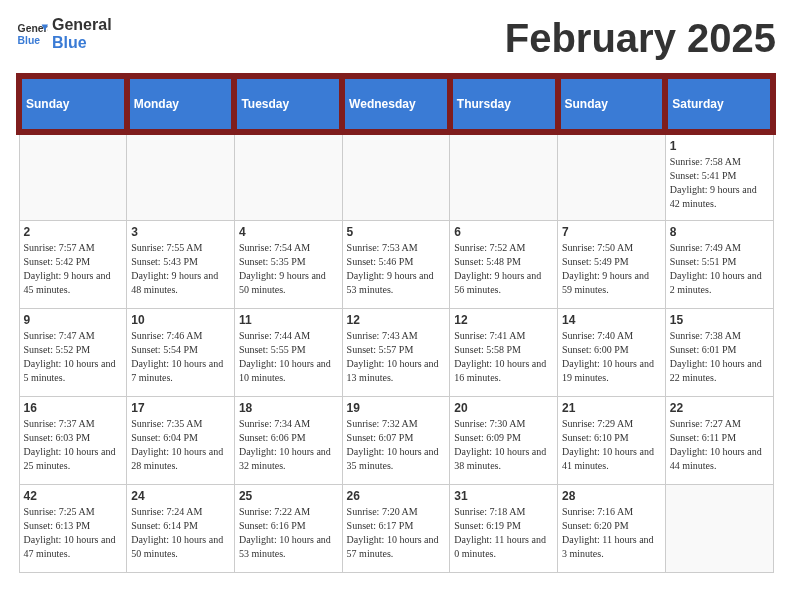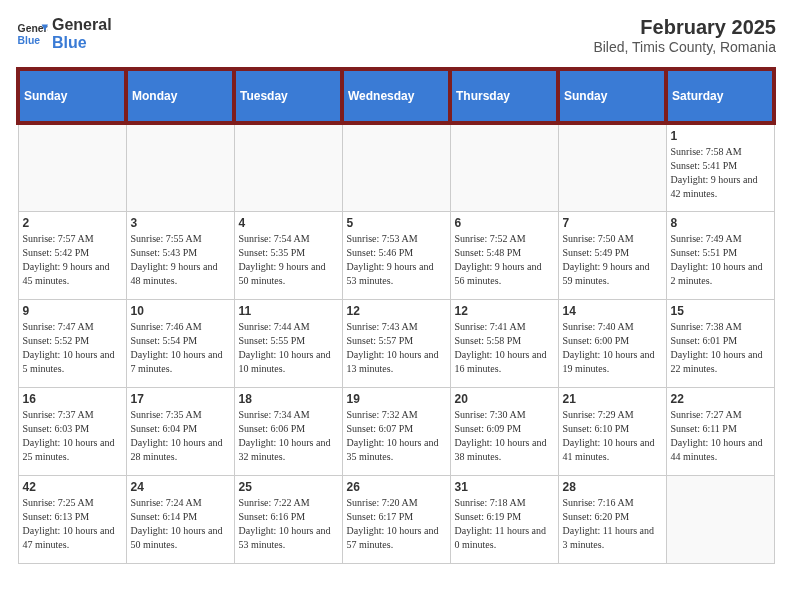--- a/index.html
+++ b/index.html
@@ -22,41 +22,41 @@
       gap: 4px;
     }
     .logo-icon {
       width: 32px;
       height: 32px;
     }
     .title-block {
       text-align: right;
     }
     .month-title {
-      font-size: 20px;
+      font-size: 40px;
       font-weight: bold;
       color: #333;
     }
     .subtitle {
       font-size: 14px;
       color: #555;
     }
     .calendar {
       width: 100%;
       border-collapse: collapse;
       table-layout: fixed;
     }
     .calendar th {
       background: #3a7bd5;
       color: #fff;
       font-size: 12px;
       font-weight: bold;
       padding: 18px 4px;
       text-align: left;
-      border: 4px solid #7f1d1d;
+      border: 6px solid #7f1d1d;
     }
     .calendar td {
       vertical-align: top;
       border: 1px solid #ccc;
       padding: 4px;
       height: 88px;
       font-size: 10px;
       color: #333;
       background: #fff;
     }
@@ -86,21 +86,20 @@
       <text x="2" y="32" font-size="13" font-weight="bold" fill="#3a7bd5" font-family="Arial">Blue</text>
       <polygon points="32,8 40,8 36,16" fill="#3a7bd5"></polygon>
     </svg>
     <div style="display:flex;flex-direction:column;line-height:1.1;">
       <span style="font-size:16px;font-weight:bold;color:#333;">General</span>
       <span style="font-size:16px;font-weight:bold;color:#3a7bd5;">Blue</span>
     </div>
   </div>
   <div class="title-block">
     <div class="month-title">February 2025</div>
-    <div class="subtitle">Biled, Timis County, Romania</div>
   </div>
 </div>
 
 <table class="calendar">
   <thead>
     <tr>
     <th>Sunday</th>
         <th>Monday</th>
         <th>Tuesday</th>
         <th>Wednesday</th>

